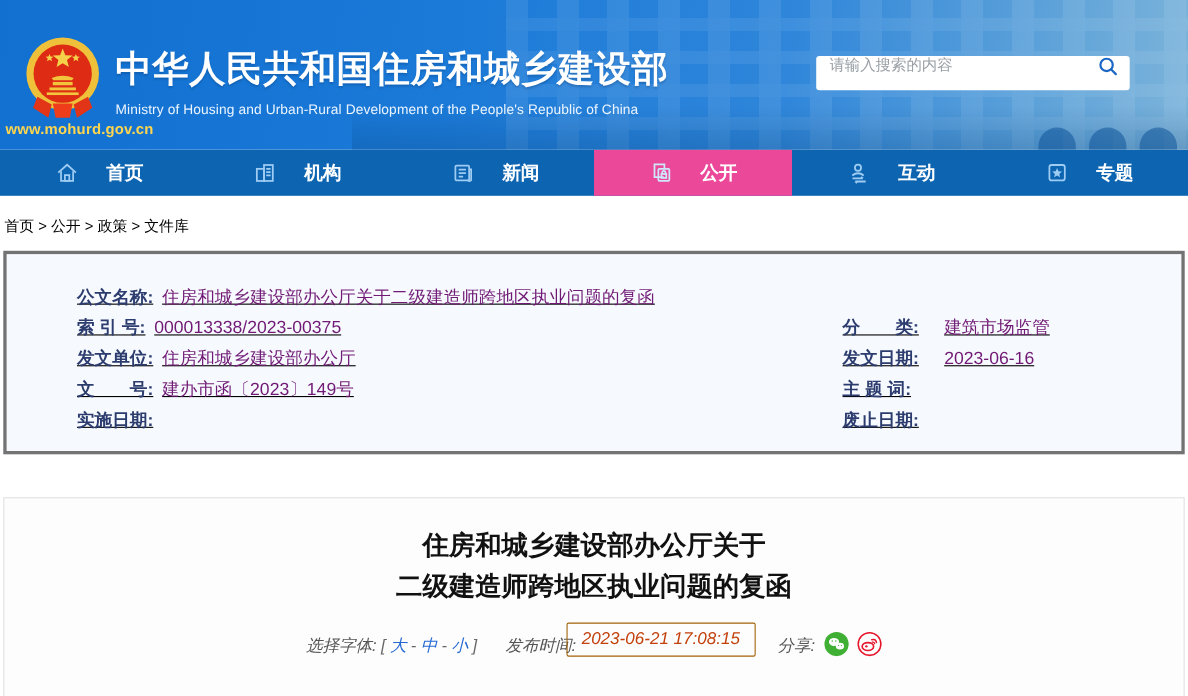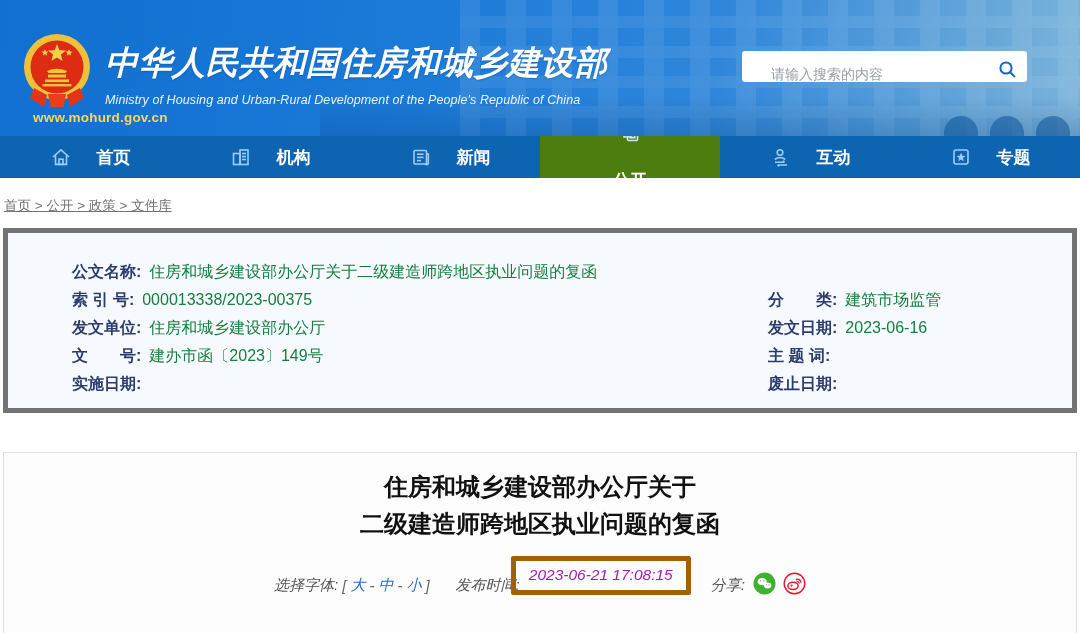--- a/index.html
+++ b/index.html
@@ -13,64 +13,64 @@
   .photo-windows { position:absolute; right:0; top:0; width:620px; height:136px; opacity:.10;
     background-image:
       repeating-linear-gradient(90deg, rgba(255,255,255,.8) 0 20px, transparent 20px 46px),
       repeating-linear-gradient(0deg, transparent 0 18px, rgba(255,255,255,.7) 18px 30px); }
   .photo-shade { position:absolute; right:0; bottom:0; width:760px; height:40px; opacity:.5;
     background:linear-gradient(0deg, rgba(9,70,130,.55), transparent); }
   .arches { position:absolute; right:10px; bottom:0; display:flex; gap:12px; opacity:.5; }
   .arch { width:34px; height:20px; background:#084f96; border-radius:17px 17px 0 0; }
 
   .emblem { position:absolute; left:22px; top:31px; }
-  .site-url { position:absolute; left:5px; top:110px; color:#ffd64d; font-weight:bold; font-size:13.5px; letter-spacing:.2px;margin-left:28px; }
-  .header-titles { position:absolute; left:105px; top:41px; color:#fff;font-style:italic; }
+  .site-url { position:absolute; left:5px; top:110px; color:#ffd64d; font-weight:bold; font-size:13.5px; letter-spacing:.2px; }
+  .header-titles { position:absolute; left:105px; top:41px; color:#fff; }
   .title-cn { font-size:33px; font-weight:bold; letter-spacing:.5px; text-shadow:0 1px 2px rgba(0,40,90,.25); }
   .title-en { margin-top:7px; font-size:12.5px; color:#eaf4ff; letter-spacing:.1px; }
 
   .search-box { position:absolute; left:742px; top:51px; width:285px; height:31px; background:#fff;
-    border-radius:3px; display:flex; align-items:flex-end; padding:0 10px 0 29px; }
+    border-radius:3px; display:flex; align-items:flex-start; padding:0 10px 0 12px; }
   .search-input { flex:1; border:none; outline:none; font-size:14px; color:#333; background:transparent;
     font-family:"Liberation Sans","DejaVu Sans",sans-serif; }
   .search-input::placeholder { color:#9aa0a6; }
   .search-btn { background:none; border:none; cursor:pointer; display:flex; align-items:center; }
 
   
   .nav { display:flex; height:42px; background:#0d65b2; }
   .nav-item { flex:1; display:flex; align-items:center; justify-content:center; gap:25px;
     color:#fff; font-size:17px; font-weight:bold; cursor:pointer; }
-  .nav-item.active { background:#4d7c0f;flex-direction:column; }
+  .nav-item.active { background:#ec4899; }
   .nav-icon { display:flex; }
 
   
-  .breadcrumb { height:50px; padding:19px 0 0 4px; color:#737373; font-size:13.5px;text-decoration:underline; }
-
-  
-  .doc-box { margin:0 3px; height:185px; border:5px solid #737373; background:#f6f9fe;
-    padding:25px 0 0 64px; font-size:16px; }
+  .breadcrumb { height:50px; padding:19px 0 0 4px; color:#000000; font-size:13.5px; }
+
+  
+  .doc-box { margin:0 3px; height:185px; border:3px solid #737373; background:#f6f9fe;
+    padding:25px 0 0 64px; font-size:16px;text-decoration:underline; }
   .doc-row { display:flex; height:28px; align-items:center; }
   .cell { display:flex; align-items:baseline; }
   .cell-left { width:696px; }
-  .cell-right { flex:1; }
+  .cell-right { flex:1;gap:15px; }
   .lbl { font-weight:bold; color:#2c3c6e; white-space:pre; }
-  .val { color:#15803d; margin-left:8px; white-space:pre; }
+  .val { color:#701a75; margin-left:8px; white-space:pre; }
 
   
   .content-card { margin:39px 3px 0 3px; height:220px; border:1px solid #e2e2e2; background:#fdfdfd; }
-  .article-title { margin-top:15px; text-align:center; font-size:24px; font-weight:bold;
+  .article-title { margin-top:25px; text-align:center; font-size:24px; font-weight:bold;
     color:#111; line-height:37px; }
   .article-meta { margin-top:14px; display:flex; justify-content:center; align-items:flex-end;
     font-size:15px; color:#555;font-style:italic; }
   .font-sel { display:flex; align-items:center; gap:4px; }
   .fs-link { color:#2468d4; cursor:pointer; text-decoration:none; }
   .sep, .bracket { color:#666; }
   .pub-label { margin-left:26px; }
-  .timestamp-box { border:5px solid #a16207; border-radius:2px; padding:5px 13px 6px 13px;
-    margin-left:-9px; color:#a21caf; font-size:15.5px; }
+  .timestamp-box { border:1px solid #a16207; border-radius:2px; padding:5px 13px 6px 13px;
+    margin-left:-9px; color:#c2410c; font-size:15.5px; }
   .share-label { margin-left:20px; }
   .share-icons { display:flex; gap:7px; margin-left:8px; }
   .share-btn { width:23px; height:23px; border:none; background:none; padding:0; cursor:pointer; display:flex; }
 </style>
 </head>
 <body>
 
 <div class="page">
 
   <div class="header">

